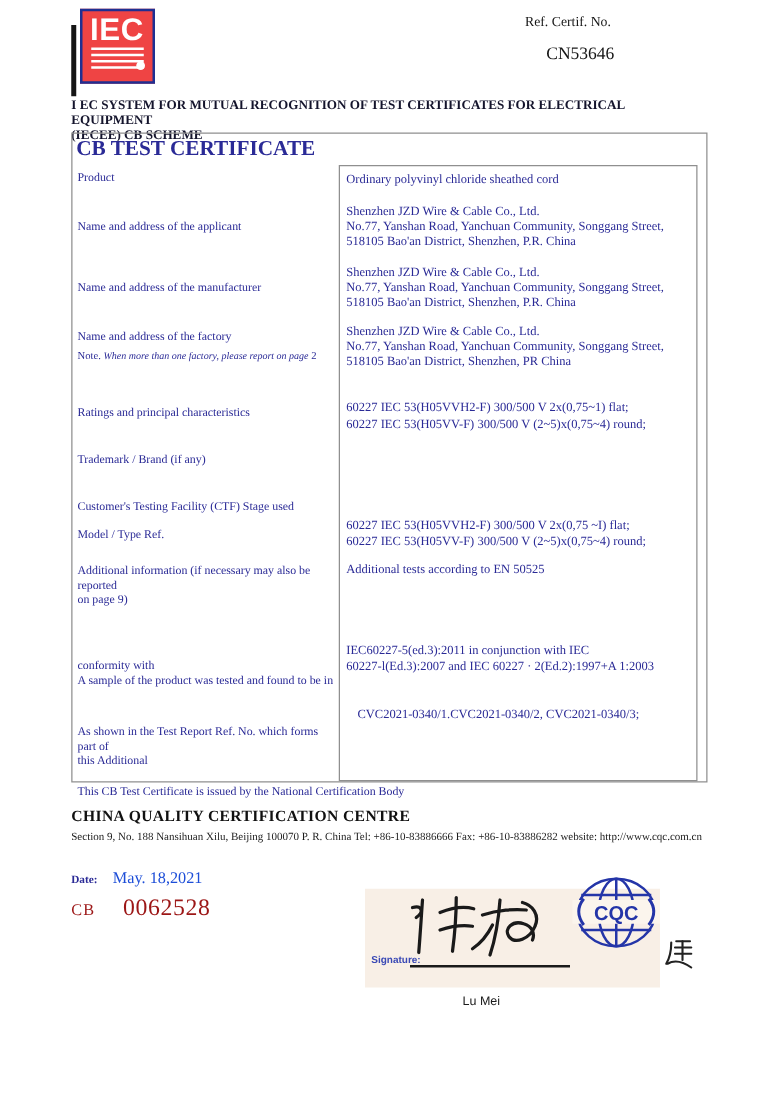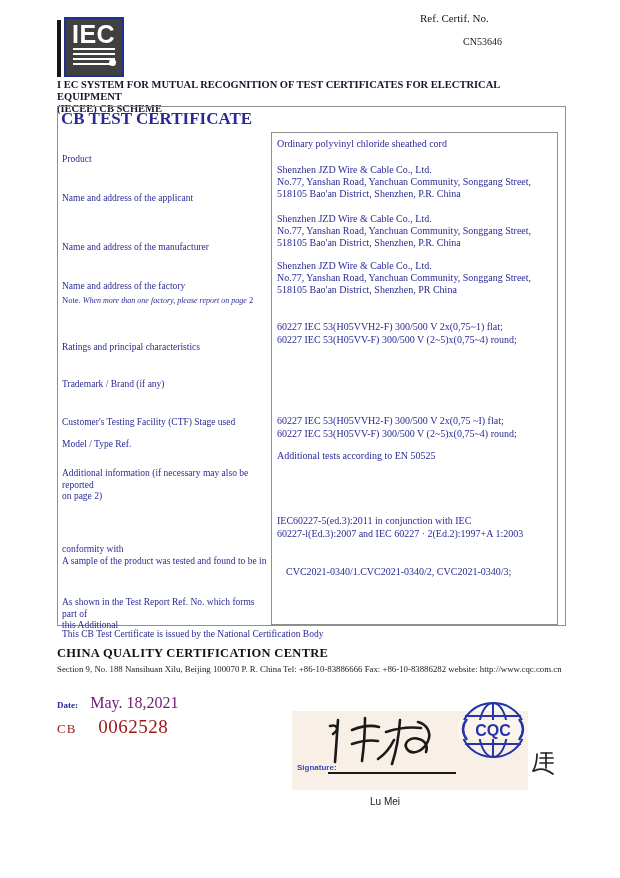--- a/index.html
+++ b/index.html
@@ -2,50 +2,50 @@
 <html><head>
 <meta charset="utf-8">
 <style>
   html,body{margin:0;padding:0;background:#ffffff;}
   body{width:620px;height:878px;position:relative;overflow:hidden;
        font-family:"Liberation Serif", serif;color:#2a2a96;}
   .abs{position:absolute;}
 
   
   .iec-spine{position:absolute;left:57px;top:20px;width:4px;height:57px;background:#151515;}
-  .iec-square{position:absolute;left:64px;top:17px;width:60px;height:60px;
-              background:#404040;border:2px solid #1f2f92;box-sizing:border-box;}
+  .iec-square{position:absolute;left:64px;top:7px;width:60px;height:60px;
+              background:#ef4444;border:2px solid #1f2f92;box-sizing:border-box;}
   .iec-text{font-family:"Liberation Sans",sans-serif;font-weight:bold;font-size:25px;
             color:#ffffff;margin:1px 0 0 6px;letter-spacing:0.5px;}
   .iec-lines{position:absolute;left:7px;bottom:7px;width:42px;}
   .iec-lines i{display:block;height:2px;background:#ffffff;margin-bottom:3px;}
   .iec-dot{position:absolute;right:6px;bottom:9px;width:7px;height:7px;border-radius:50%;background:#ffffff;}
   .ref-label{left:420px;top:12px;font-size:11px;color:#161616;}
-  .ref-no{left:463px;top:36px;font-size:10px;color:#161616;}
+  .ref-no{left:437px;top:36px;font-size:14px;color:#161616;}
   .scheme{left:57px;top:79px;width:500px;font-weight:bold;font-size:10.5px;
           line-height:12px;color:#14142c;}
 
   
   .main-box{left:57px;top:106px;width:509px;height:520px;border:1px solid #8f8f8f;box-sizing:border-box;}
   .cb-title{position:absolute;left:3px;top:2px;font-weight:bold;font-size:17px;color:#2a2a96;}
   .inner-box{position:absolute;left:213px;top:25px;width:287px;height:493px;
              border:1px solid #8f8f8f;box-sizing:border-box;}
-  .lbl{position:absolute;left:4px;width:205px;font-size:9.5px;line-height:11.5px;color:#2a2a96;margin-top:16px;}
+  .lbl{position:absolute;left:4px;width:205px;font-size:9.5px;line-height:11.5px;color:#2a2a96;}
   .val{position:absolute;left:219px;width:274px;font-size:10px;line-height:12px;color:#2a2a96;}
   .lh13 div{line-height:13px;}
   .note{font-size:8.5px;}
   .note .it{font-style:italic;font-size:8px;}
 
   
   .issued{left:62px;top:629px;font-size:9.5px;color:#2a2a96;}
   .ncb-name{left:57px;top:646px;font-size:12.5px;font-weight:bold;color:#111111;letter-spacing:0.3px;}
   .ncb-addr{left:57px;top:664px;font-size:8.8px;color:#1c1c1c;}
   .date-row{left:57px;top:694px;font-size:9px;}
   .date-lbl{color:#2a2a96;font-weight:bold;font-size:9px;}
-  .date-val{color:#701a75;font-size:16px;margin-left:10px;}
+  .date-val{color:#1d4ed8;font-size:13px;margin-left:10px;}
   .cb-row{left:57px;top:716px;color:#9c1616;}
   .cb-prefix{font-size:13px;letter-spacing:1px;}
   .cb-num{font-size:19px;margin-left:18px;letter-spacing:0.5px;}
   .scan-bg{left:292px;top:711px;width:236px;height:79px;background:#f8efe6;}
   .sig-label{left:297px;top:763px;font-family:"Liberation Sans",sans-serif;
              font-size:8px;font-weight:bold;color:#3a49b5;}
   .sig-line{left:328px;top:772px;width:128px;height:2px;background:#1a1a1a;}
   .sig-name{left:370px;top:776px;font-family:"Liberation Sans",sans-serif;
             font-size:10px;color:#1a1a1a;margin-top:20px;}
 </style>
@@ -117,21 +117,21 @@
 
     <div class="val lh13" style="top:307px">
         <div>60227 IEC 53(H05VVH2-F) 300/500 V 2x(0,75 ~I) flat;</div>
         <div>60227 IEC 53(H05VV-F) 300/500 V (2~5)x(0,75~4) round;</div>
       </div>
     <div class="lbl" style="top:316px">Model / Type Ref.</div>
 
     <div class="val" style="top:343px">Additional tests according to EN 50525</div>
     <div class="lbl" style="top:345px">
         <div>Additional information (if necessary may also be reported</div>
-        <div>on page 2)</div>
+        <div>on page 9)</div>
       </div>
 
     <div class="val lh13" style="top:407px">
         <div>IEC60227-5(ed.3):2011 in conjunction with IEC</div>
         <div>60227-l(Ed.3):2007 and IEC 60227 · 2(Ed.2):1997+A 1:2003</div>
       </div>
     <div class="lbl" style="top:421px">
         <div>conformity with</div>
         <div>A sample of the product was tested and found to be in</div>
       </div>

